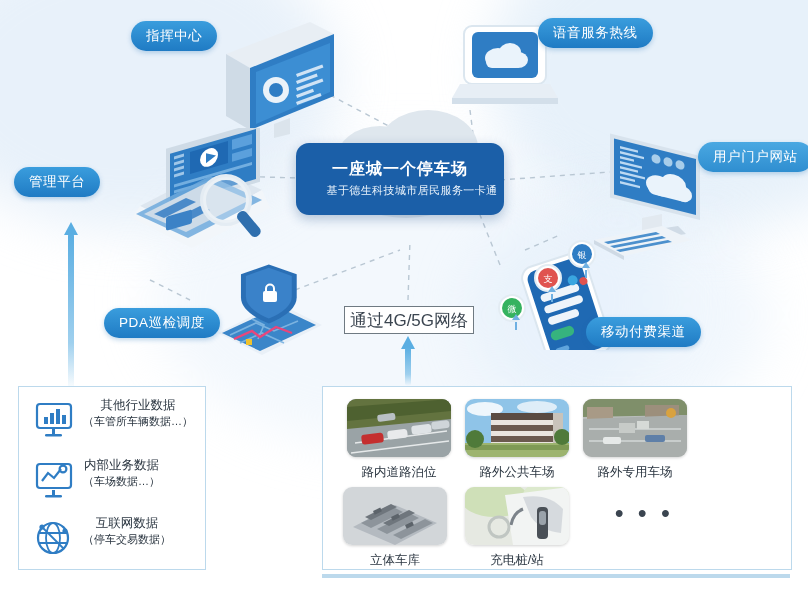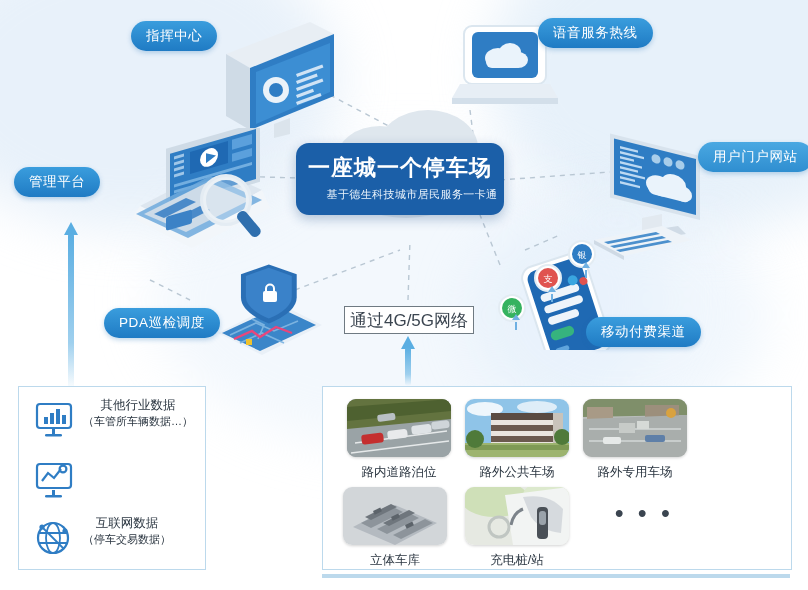--- a/index.html
+++ b/index.html
@@ -28,21 +28,21 @@
   .pill.light{background:linear-gradient(180deg,#4aa8e2 0%,#2f8ed0 100%);}
 
   
   #banner{
     position:absolute;left:296px;top:143px;width:208px;height:72px;
     background:#1b5fa8;border-radius:13px;
     box-shadow:0 4px 12px rgba(20,70,130,.3);
     display:flex;flex-direction:column;align-items:center;justify-content:center;
     z-index:9;
   }
-  #banner .t1{color:#ffffff;font-size:22px;font-weight:bold;letter-spacing:1px;line-height:1.1;}
+  #banner .t1{color:#ffffff;font-size:16px;font-weight:bold;letter-spacing:1px;line-height:1.1;}
   #banner .t2{color:#eaf3fb;font-size:11px;letter-spacing:.4px;margin-top:6px;margin-left:24px;}
 
   
   #netbox{
     position:absolute;left:344px;top:306px;width:128px;height:26px;
     border:1.5px solid #6f7a82;background:#fff;
     display:flex;align-items:center;justify-content:center;
     color:#3b4550;font-size:17px;z-index:9;
   }
 
@@ -342,20 +342,24 @@
     <div class="drow" style="left:12px;top:70px;">
       <div class="ico">
         <svg width="40" height="38" viewBox="0 0 40 38">
           <path d="M3 6 a3 3 0 0 1 3 -3 h28 a3 3 0 0 1 3 3 v18 a3 3 0 0 1 -3 3 h-28 a3 3 0 0 1 -3 -3 z" fill="none" stroke="#2f7dc4" stroke-width="2.2"></path>
           <polyline points="8,20 14,12 20,17 27,8" fill="none" stroke="#2f7dc4" stroke-width="2.2"></polyline>
           <circle cx="29" cy="8" r="3.4" fill="none" stroke="#2f7dc4" stroke-width="2.2"></circle>
           <rect x="18" y="29" width="3" height="5" fill="#2f7dc4"></rect>
           <rect x="11" y="34" width="17" height="2.6" rx="1.3" fill="#2f7dc4"></rect>
         </svg>
       </div>
+      <div class="txt">
+        <div class="t-main">内部业务数据</div>
+        <div class="t-sub">（车场数据…）</div>
+      </div>
     </div>
 
     <div class="drow" style="left:12px;top:128px;">
       <div class="ico">
         <svg width="40" height="38" viewBox="0 0 40 38">
           <circle cx="19" cy="19" r="15" fill="none" stroke="#2f7dc4" stroke-width="2.2"></circle>
           <ellipse cx="19" cy="19" rx="7" ry="15" fill="none" stroke="#2f7dc4" stroke-width="1.8"></ellipse>
           <path d="M4.6 14 H33.4 M4.6 24 H33.4" stroke="#2f7dc4" stroke-width="1.8"></path>
           <path d="M8 8 L30 30" stroke="#2f7dc4" stroke-width="1.8"></path>
           <circle cx="8" cy="8" r="2.6" fill="#2f7dc4"></circle>

